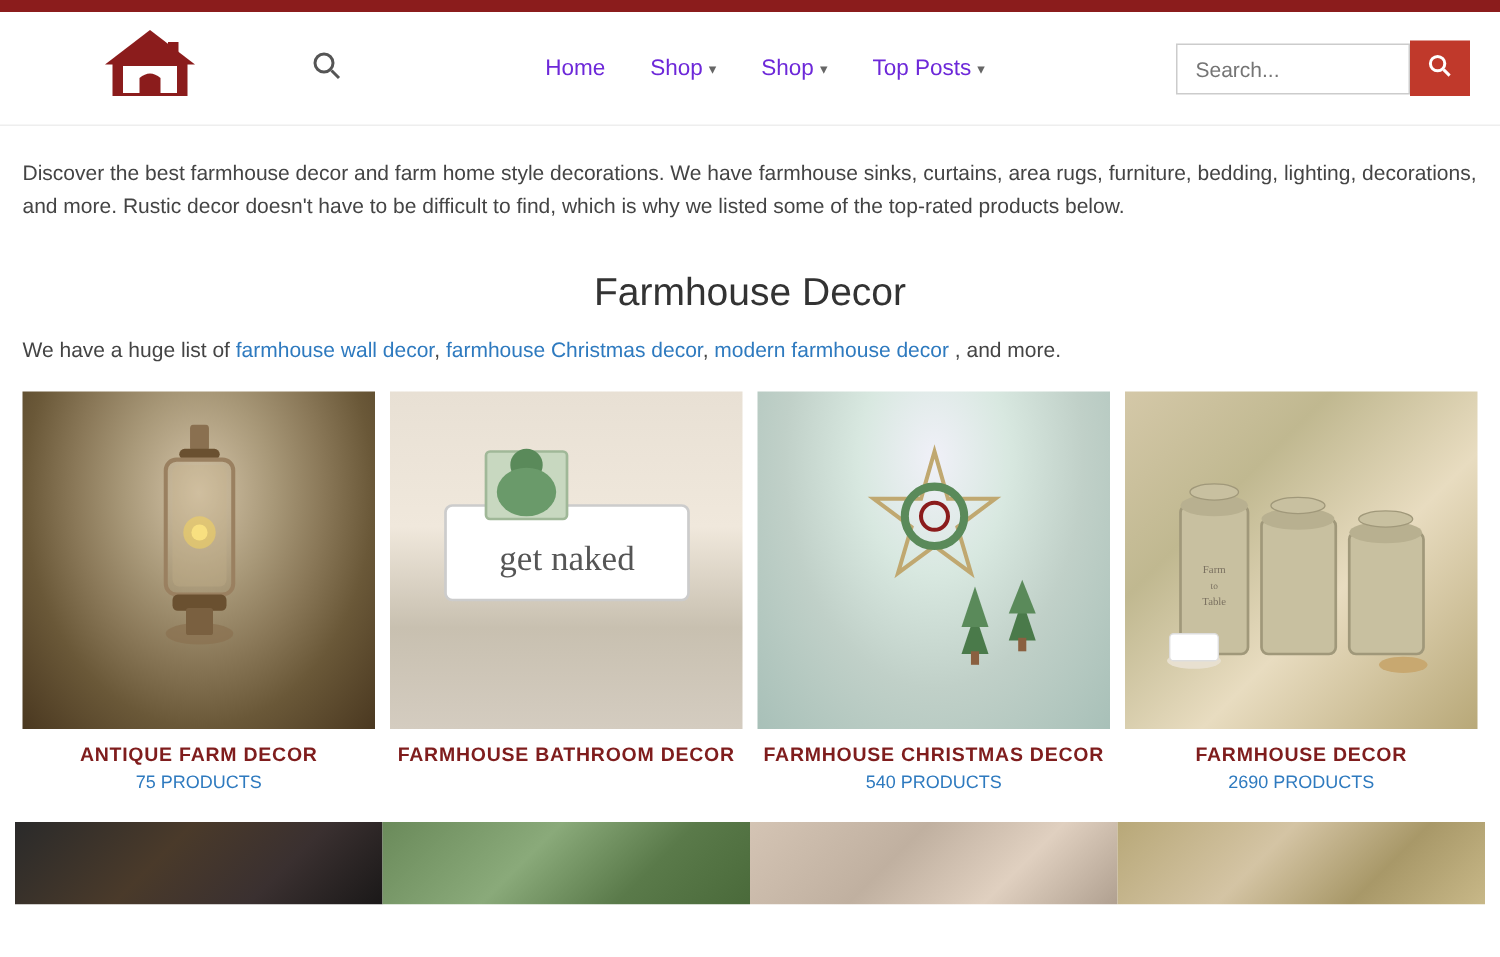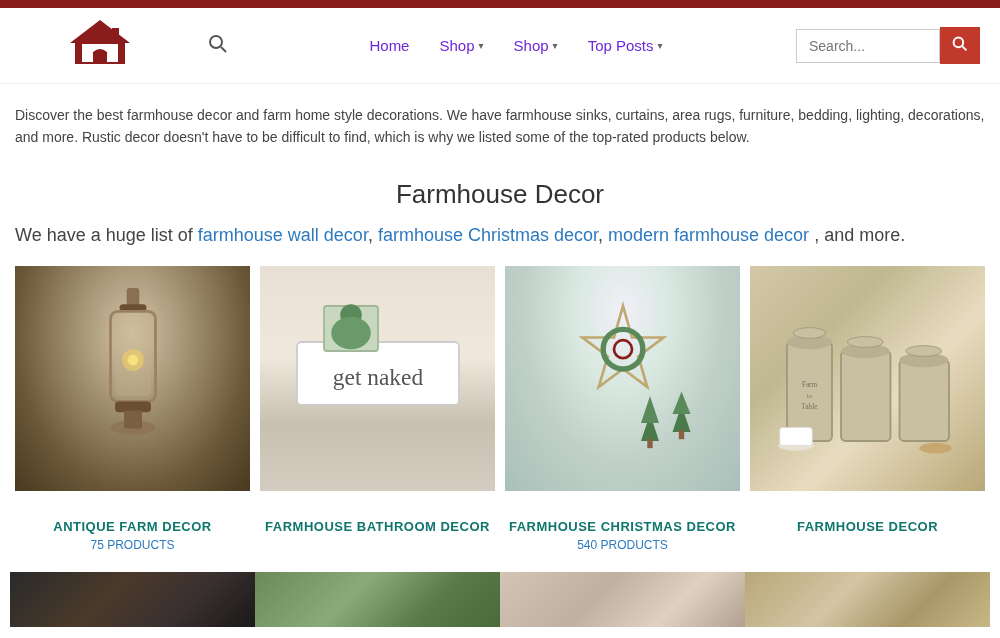--- a/index.html
+++ b/index.html
@@ -78,21 +78,21 @@
     .search-area {
       display: flex;
       align-items: center;
     }
 
     .search-input {
       border: 1px solid #ccc;
       padding: 8px 12px;
       font-size: 14px;
       outline: none;
-      width: 144px;
+      width: 156px;
     }
 
     .search-btn {
       background: #c0392b;
       border: none;
       padding: 9px 12px;
       cursor: pointer;
       color: white;
       font-size: 14px;
     }
@@ -110,21 +110,21 @@
       text-align: center;
       font-size: 26px;
       font-weight: normal;
       color: #333;
       margin: 20px 0 15px;
     }
 
     
     .links-line {
       padding: 0 15px 20px;
-      font-size: 18px;
+      font-size: 14px;
       color: #444;
     }
 
     .links-line a {
       color: #2e7abf;
       text-decoration: none;
     }
 
     
     .product-grid {
@@ -144,22 +144,22 @@
       height: 225px;
       display: flex;
       align-items: center;
       justify-content: center;
       overflow: hidden;
     }
 
     .product-title {
       font-size: 13px;
       font-weight: bold;
-      margin-top: 28px;
-      color: #0f766e;
+      margin-top: 9px;
+      color: #7f1d1d;
       text-transform: uppercase;
       letter-spacing: 0.5px;
     }
 
     .product-count {
       font-size: 12px;
       color: #2e7abf;
       margin-top: 4px;
     }
 
@@ -355,20 +355,21 @@
           <ellipse cx="172" cy="80" rx="27" ry="8" fill="#b8b090"></ellipse>
           <ellipse cx="172" cy="70" rx="20" ry="6" fill="#c8c0a0" stroke="#a0987a" stroke-width="1"></ellipse>
 
           <ellipse cx="30" cy="175" rx="20" ry="6" fill="#e8e0d0"></ellipse>
           <rect x="12" y="155" width="36" height="20" rx="3" fill="white" stroke="#ddd" stroke-width="1"></rect>
 
           <ellipse cx="185" cy="178" rx="18" ry="6" fill="#c8a870"></ellipse>
         </svg>
       </div>
       <div class="product-title">FARMHOUSE DECOR</div>
+      <div class="product-count">2690 PRODUCTS</div>
     </div>
 
   </div>
 
   <div class="product-grid-row2">
     <div class="product-card-partial img-bot1"></div>
     <div class="product-card-partial img-bot2"></div>
     <div class="product-card-partial img-bot3"></div>
     <div class="product-card-partial img-bot4"></div>
   </div>

